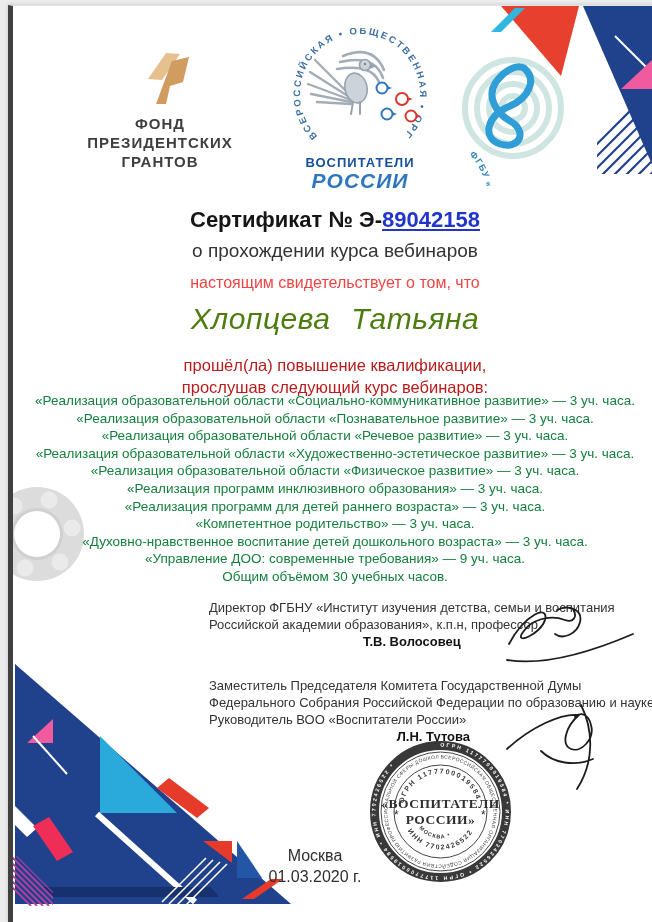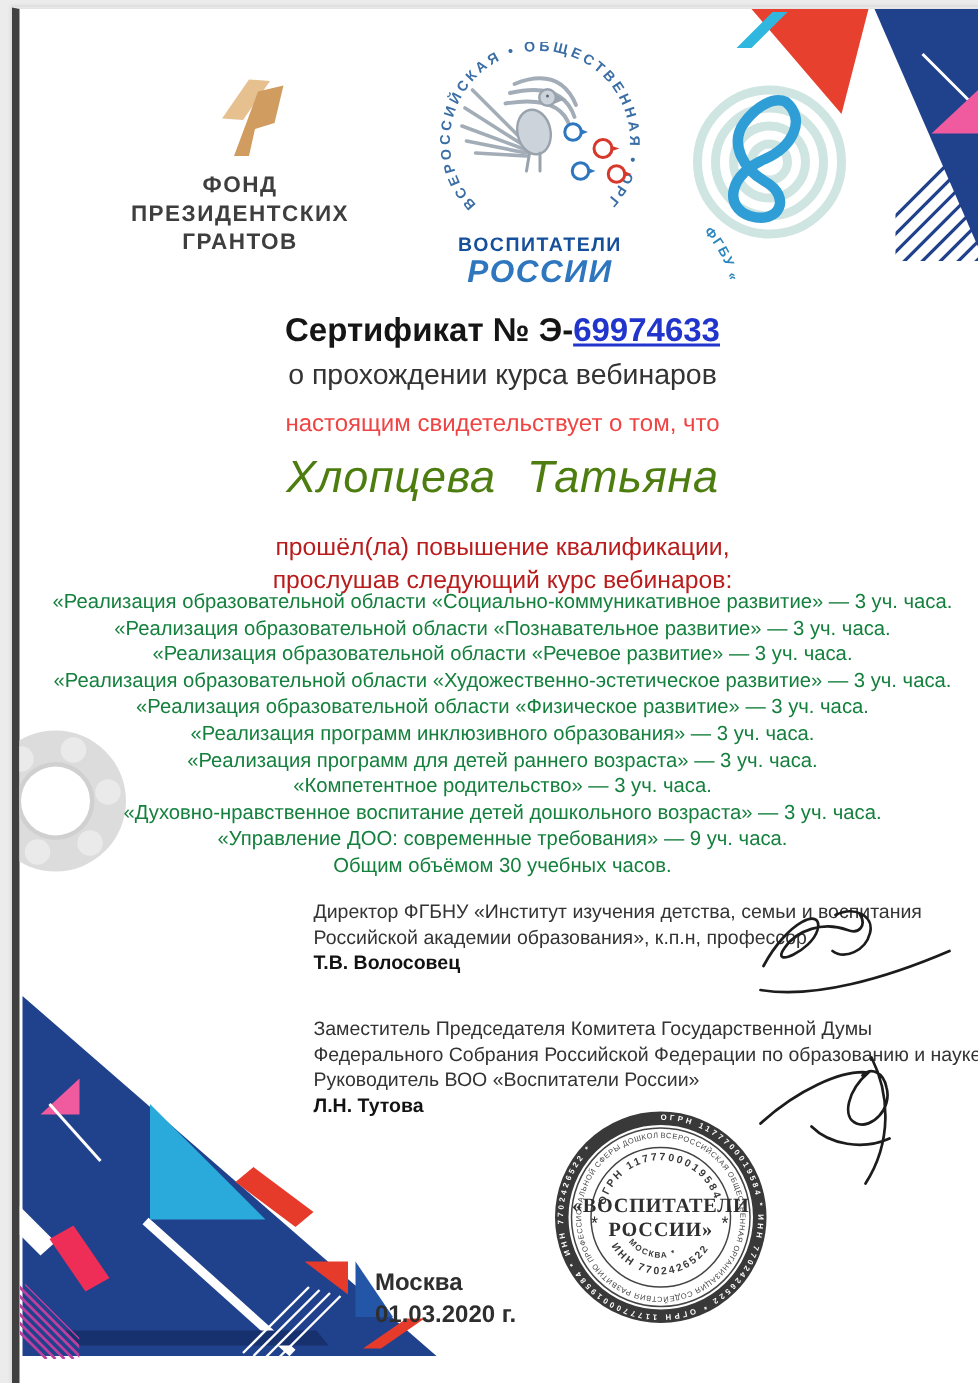--- a/index.html
+++ b/index.html
@@ -31,29 +31,29 @@
   .cert-number{color:#2135cc;text-decoration:underline;font-weight:700;cursor:pointer;}
   .cert-subtitle{top:234px;font-size:19px;color:#333333;text-align:center;}
   .attest{top:268px;font-size:16px;color:#ef4444;}
   .recipient{top:296px;font-size:30px;font-style:italic;font-weight:500;
              color:#4d7c0f;word-spacing:12px;letter-spacing:.5px;}
   .qual{top:348px;font-size:16.5px;color:#b91c1c;line-height:22px;}
   .courses{top:386px;font-size:13.5px;color:#15803d;line-height:17.6px;}
   .courses div{white-space:nowrap;}
 
   .signatory{font-size:13px;color:#333333;line-height:17px;white-space:nowrap;}
-  .signatory .name{font-weight:700;color:#121212;}
+  .signatory .name{font-weight:700;color:#121212;text-align:center;}
   .sig1-block{left:196px;top:593px;}
   .sig2-block{left:196px;top:671px;}
   .sig1-img{left:492px;top:596px;}
   .sig2-img{left:490px;top:697px;}
 
   .stamp{left:355px;top:733px;opacity:.95;}
-  .citydate{left:237px;top:839px;width:130px;
-            font-size:16px;color:#2e2e2e;line-height:21px;font-weight:bold;}
+  .citydate{left:237px;top:839px;width:130px;text-align:center;
+            font-size:16px;color:#2e2e2e;line-height:21px;}
 </style>
 </head>
 <body>
 
 <div class="card">
 
   <svg class="decor" style="right:0;top:0;" width="200" height="180" viewBox="0 0 200 180">
     <defs>
         <clipPath id="clipStripesTR">
           <rect x="140" y="104" width="60" height="64"></rect>
@@ -204,21 +204,21 @@
           <circle cx="75" cy="72" r="12"></circle>
       </g>
       <path d="M86,32 C100,44 90,62 72,70 C48,80 44,102 62,108 C82,114 90,95 72,85 C58,77 48,60 58,46 C66,35 78,28 86,32" fill="none" stroke="#2f9ed6" stroke-width="7" stroke-linecap="round"></path>
       <text font-size="9" font-weight="bold" fill="#2e86bd" letter-spacing="1">
         <textPath href="#instRing">ФГБУ «Институт изучения детства, семьи и воспитания РАО»</textPath>
       </text>
     </svg>
   </div>
 
   <div class="abs ctr cert-title">
-    <span>Сертификат № Э-</span><a class="cert-number">69974633</a>
+    <span>Сертификат № Э-</span><a class="cert-number">89042158</a>
   </div>
   <div class="abs ctr cert-subtitle">о прохождении курса вебинаров</div>
   <div class="abs ctr attest">настоящим свидетельствует о том, что</div>
   <div class="abs ctr recipient">Хлопцева Татьяна</div>
 
   <div class="abs ctr qual">
     <div>прошёл(ла) повышение квалификации,</div>
     <div>прослушав следующий курс вебинаров:</div>
   </div>
 

